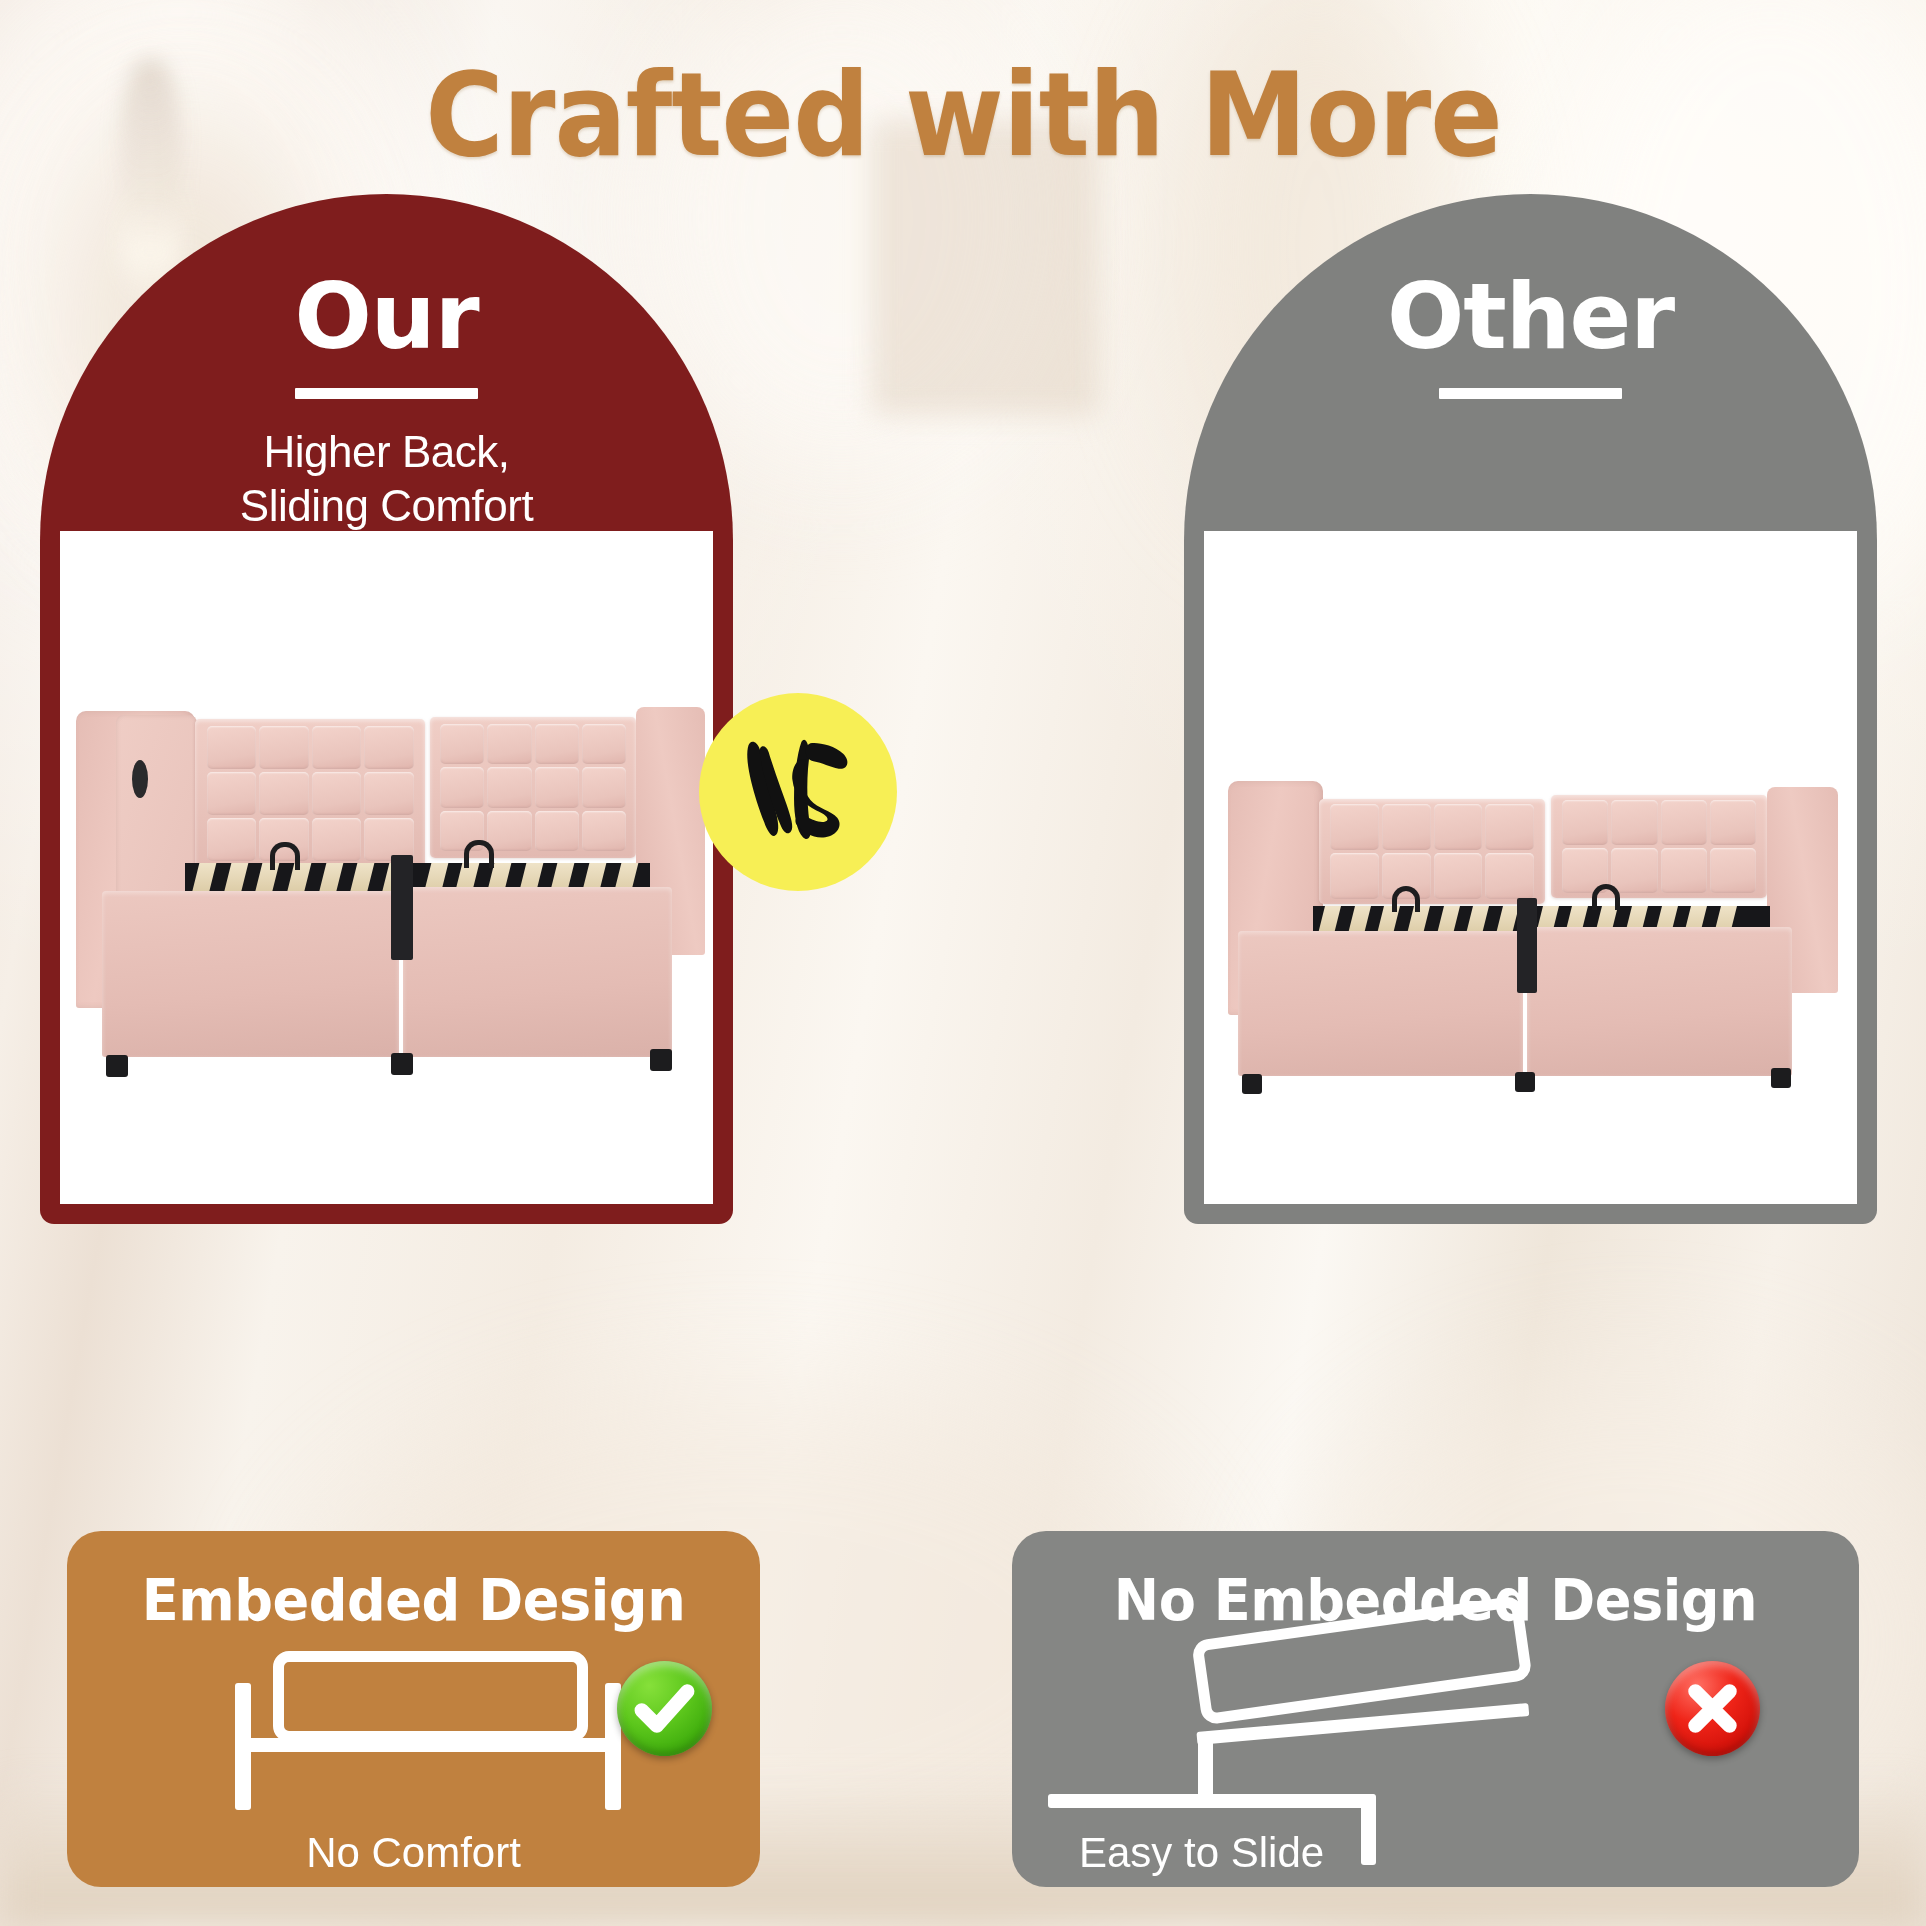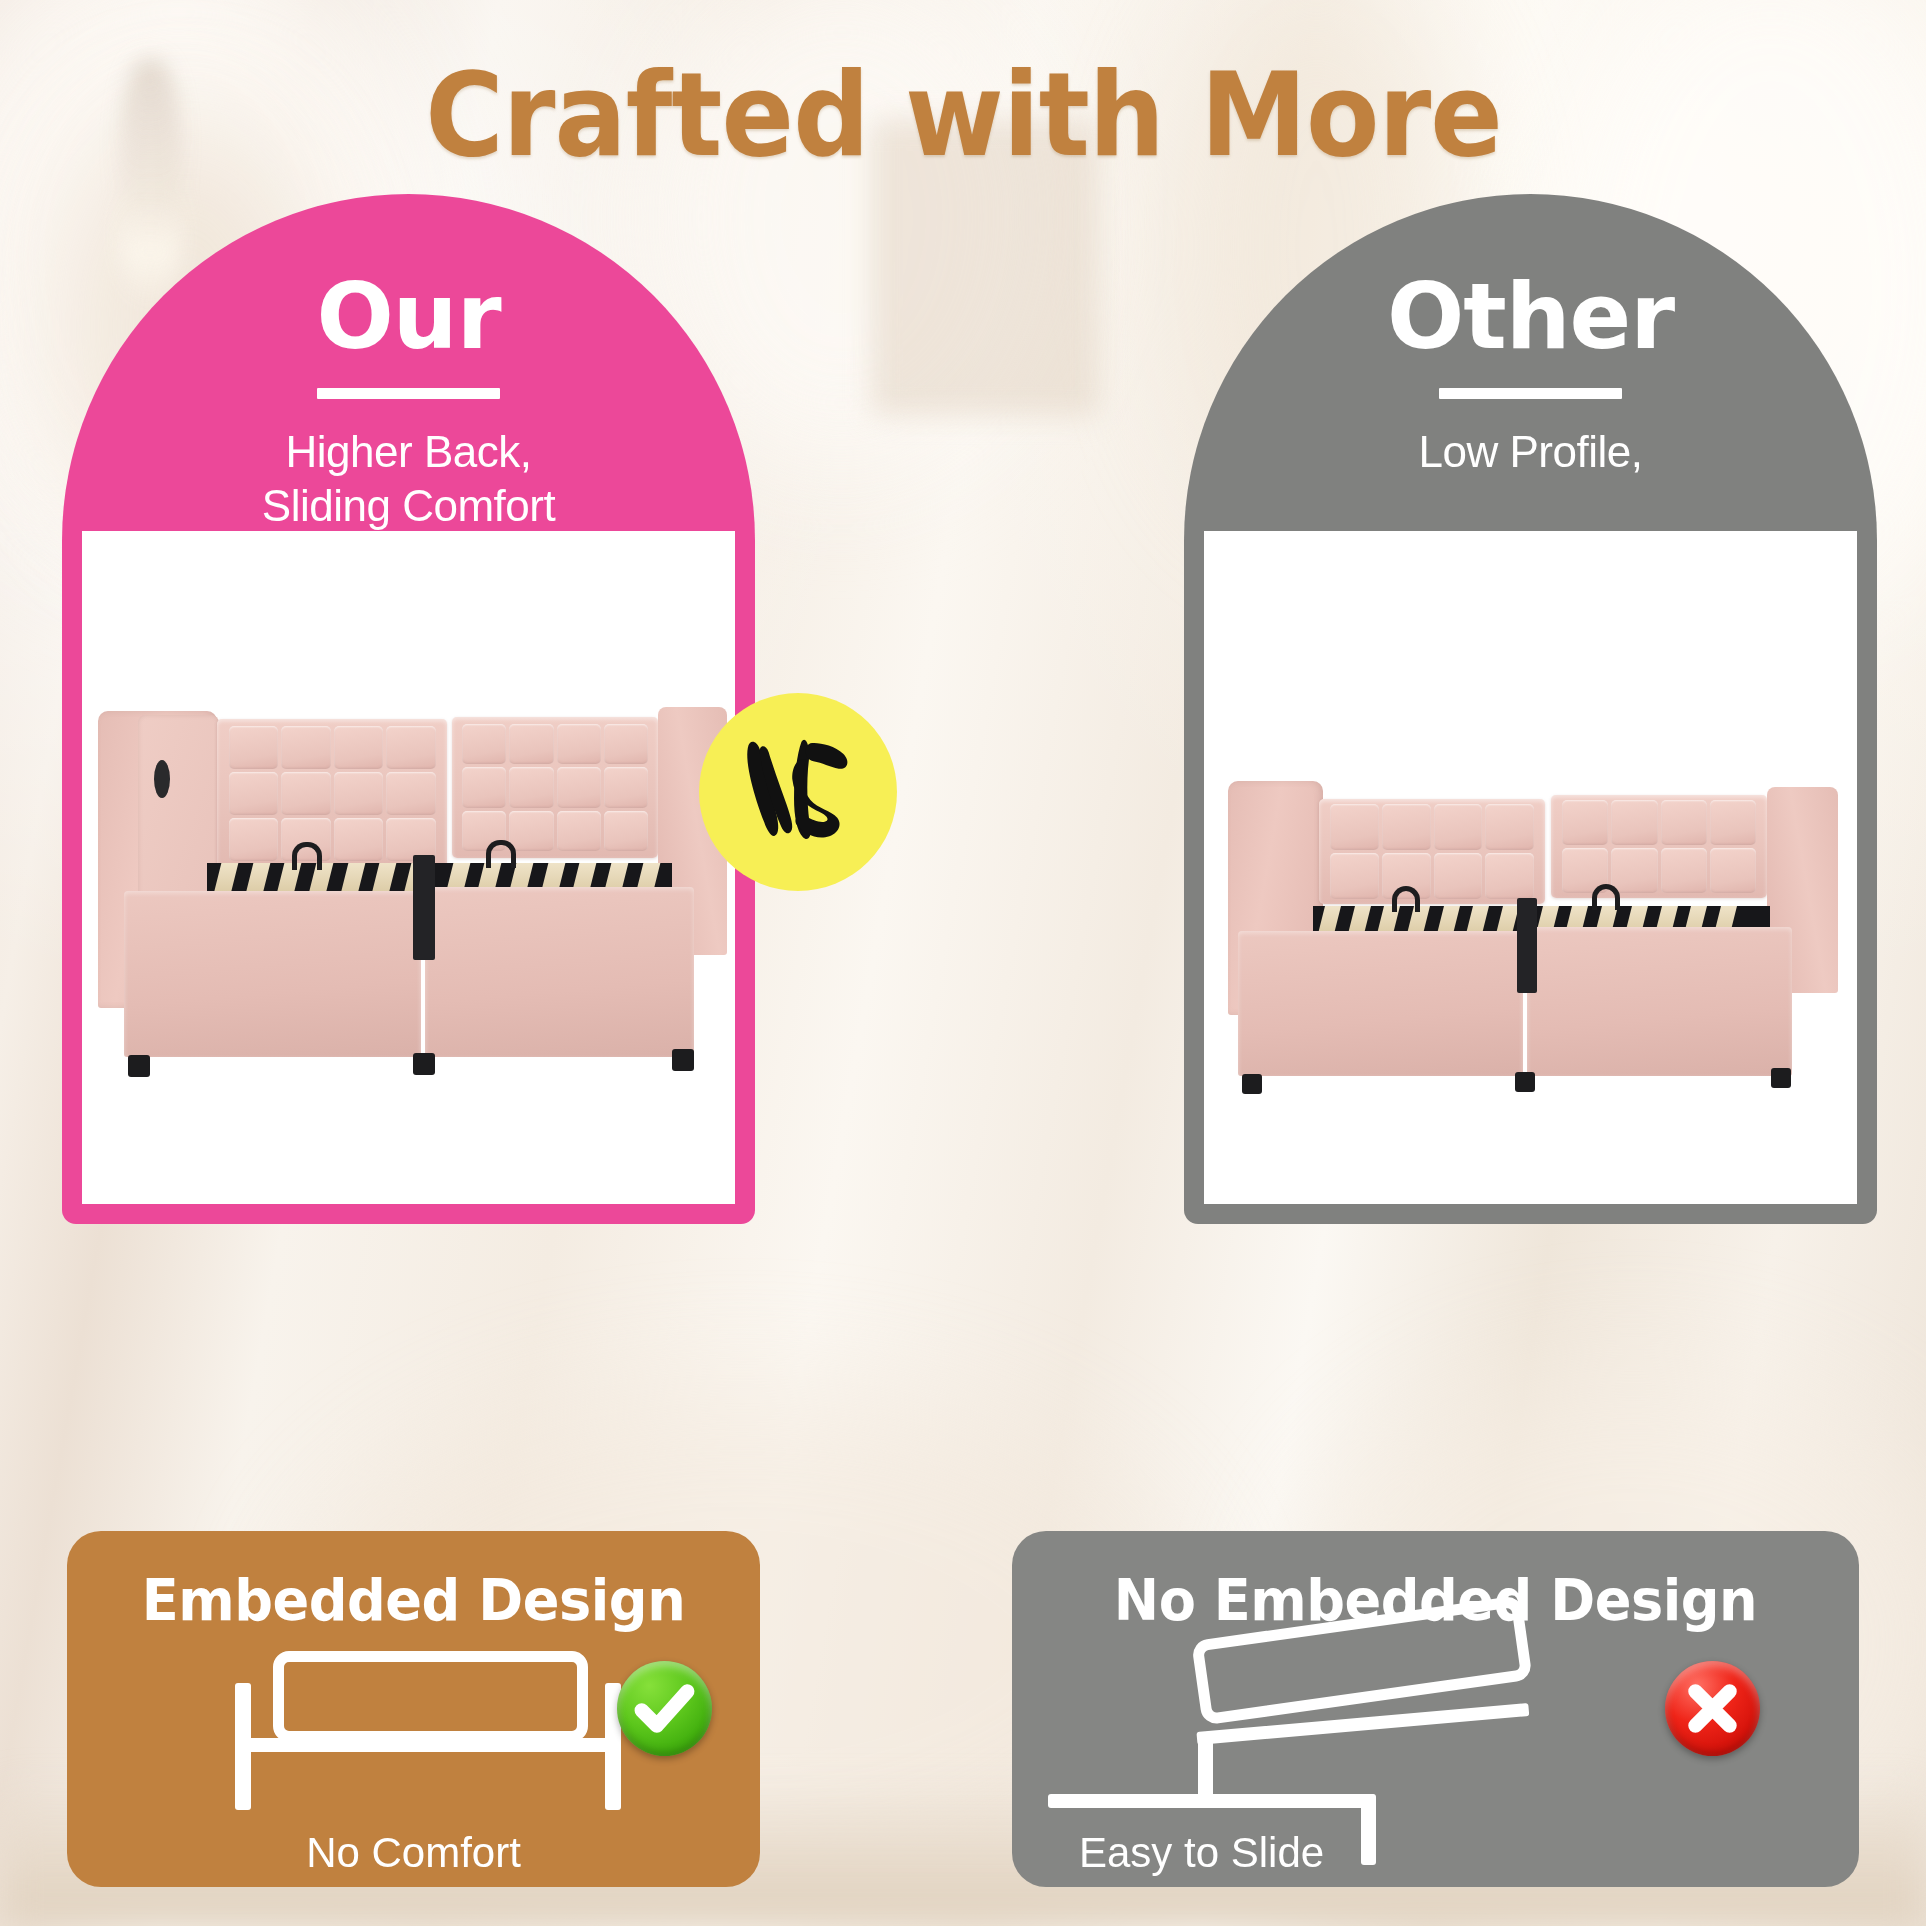--- a/index.html
+++ b/index.html
@@ -66,21 +66,21 @@
 
   
   .arch {
     position: absolute;
     top: 194px;
     width: 693px;
     height: 1030px;
     border-radius: 347px 347px 14px 14px;
     overflow: hidden;
   }
-  .arch-our   { left: 62px;  background: #ec4899; }
+  .arch-our   { left: 40px;  background: #7f1d1d; }
   .arch-other { left: 1184px; background: #80817f; }
 
   .arch-head { position: relative; height: 337px; text-align: center; }
   .arch-title {
     font-family: "DejaVu Sans", sans-serif;
     font-weight: bold;
     color: #ffffff;
     font-size: 91px;
     line-height: 1;
     padding-top: 77px;
@@ -322,21 +322,20 @@
       <div class="foot" style="left:574px; top:352px; width:22px; height:22px;"></div>
     </div>
   </div>
 </div>
 
 <div class="arch arch-other">
   <div class="arch-head">
     <div class="arch-title">Other</div>
     <div class="arch-rule"></div>
     <div class="arch-sub">
-      <div>Low Profile,</div>
     </div>
   </div>
 
   <div class="photo">
     <div class="bed" style="left:24px; top:230px; width:610px; height:382px;">
       <div class="arm-left" style="left:0; top:20px; width:95px; height:234px;"></div>
       <div class="hb" style="left:91px; top:38px; width:226px; height:105px;">
         <div class="tuft-grid" style="grid-template-columns:repeat(4,1fr); grid-template-rows:repeat(2,1fr);">
           <div class="tuft"></div>
             <div class="tuft"></div>

